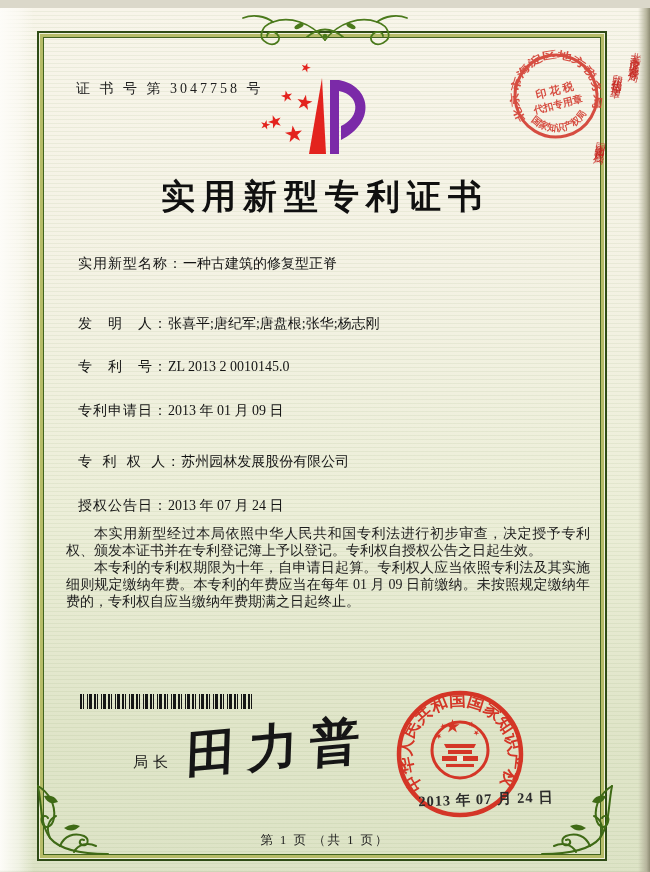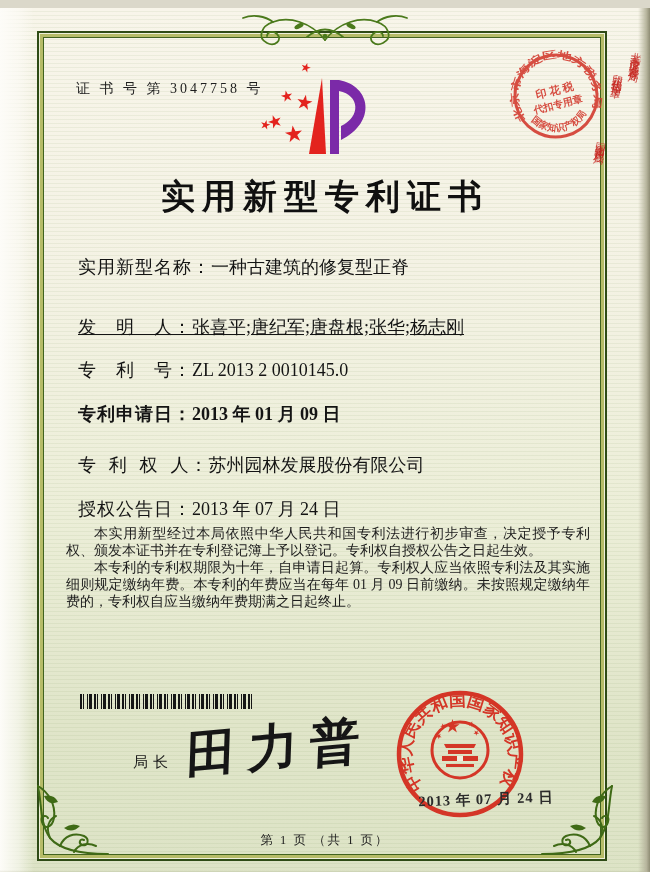--- a/index.html
+++ b/index.html
@@ -26,23 +26,23 @@
   .corner{position:absolute;width:84px;height:78px;z-index:2;}
   .corner.bl{left:30px;top:776px;}
   .corner.br{left:536px;top:776px;transform:scaleX(-1);}
 
   .cert-no{position:absolute;left:76px;top:72px;font-size:14px;letter-spacing:3px;color:#1f1f1f;z-index:3;}
   .logo{position:absolute;left:257px;top:54px;width:136px;height:106px;z-index:3;}
   .title{position:absolute;left:0;top:166px;width:650px;text-align:center;
     font-size:34px;font-weight:bold;letter-spacing:7px;color:#101010;z-index:3;}
 
   .fields{position:absolute;left:78px;top:0;z-index:3;width:500px;}
-  .field{position:absolute;left:0;font-size:18px;color:#141414;white-space:nowrap;}
+  .field{position:absolute;left:0;font-size:14px;color:#141414;white-space:nowrap;}
   .field .lab{letter-spacing:1px;}
-  .f0{top:247px;} .f1{top:307px;text-decoration:underline;} .f2{top:350px;} .f3{top:394px;font-weight:bold;} .f4{top:445px;font-family:Liberation Mono, monospace;} .f5{top:489px;text-align:center;}
+  .f0{top:247px;} .f1{top:307px;} .f2{top:350px;} .f3{top:394px;} .f4{top:445px;font-family:Liberation Mono, monospace;} .f5{top:489px;text-align:center;}
 
   .paras{position:absolute;left:66px;top:517px;width:524px;z-index:3;
     font-size:14px;line-height:17px;color:#1c1c1c;text-align:justify;}
   .paras p{margin:0;text-indent:2em;}
 
   .barcode{position:absolute;left:80px;top:686px;width:173px;height:15px;z-index:3;
     background:repeating-linear-gradient(90deg,
       #161616 0 2px, transparent 2px 3px,
       #161616 3px 4px, transparent 4px 7px,
       #161616 7px 8px, transparent 8px 9px,

